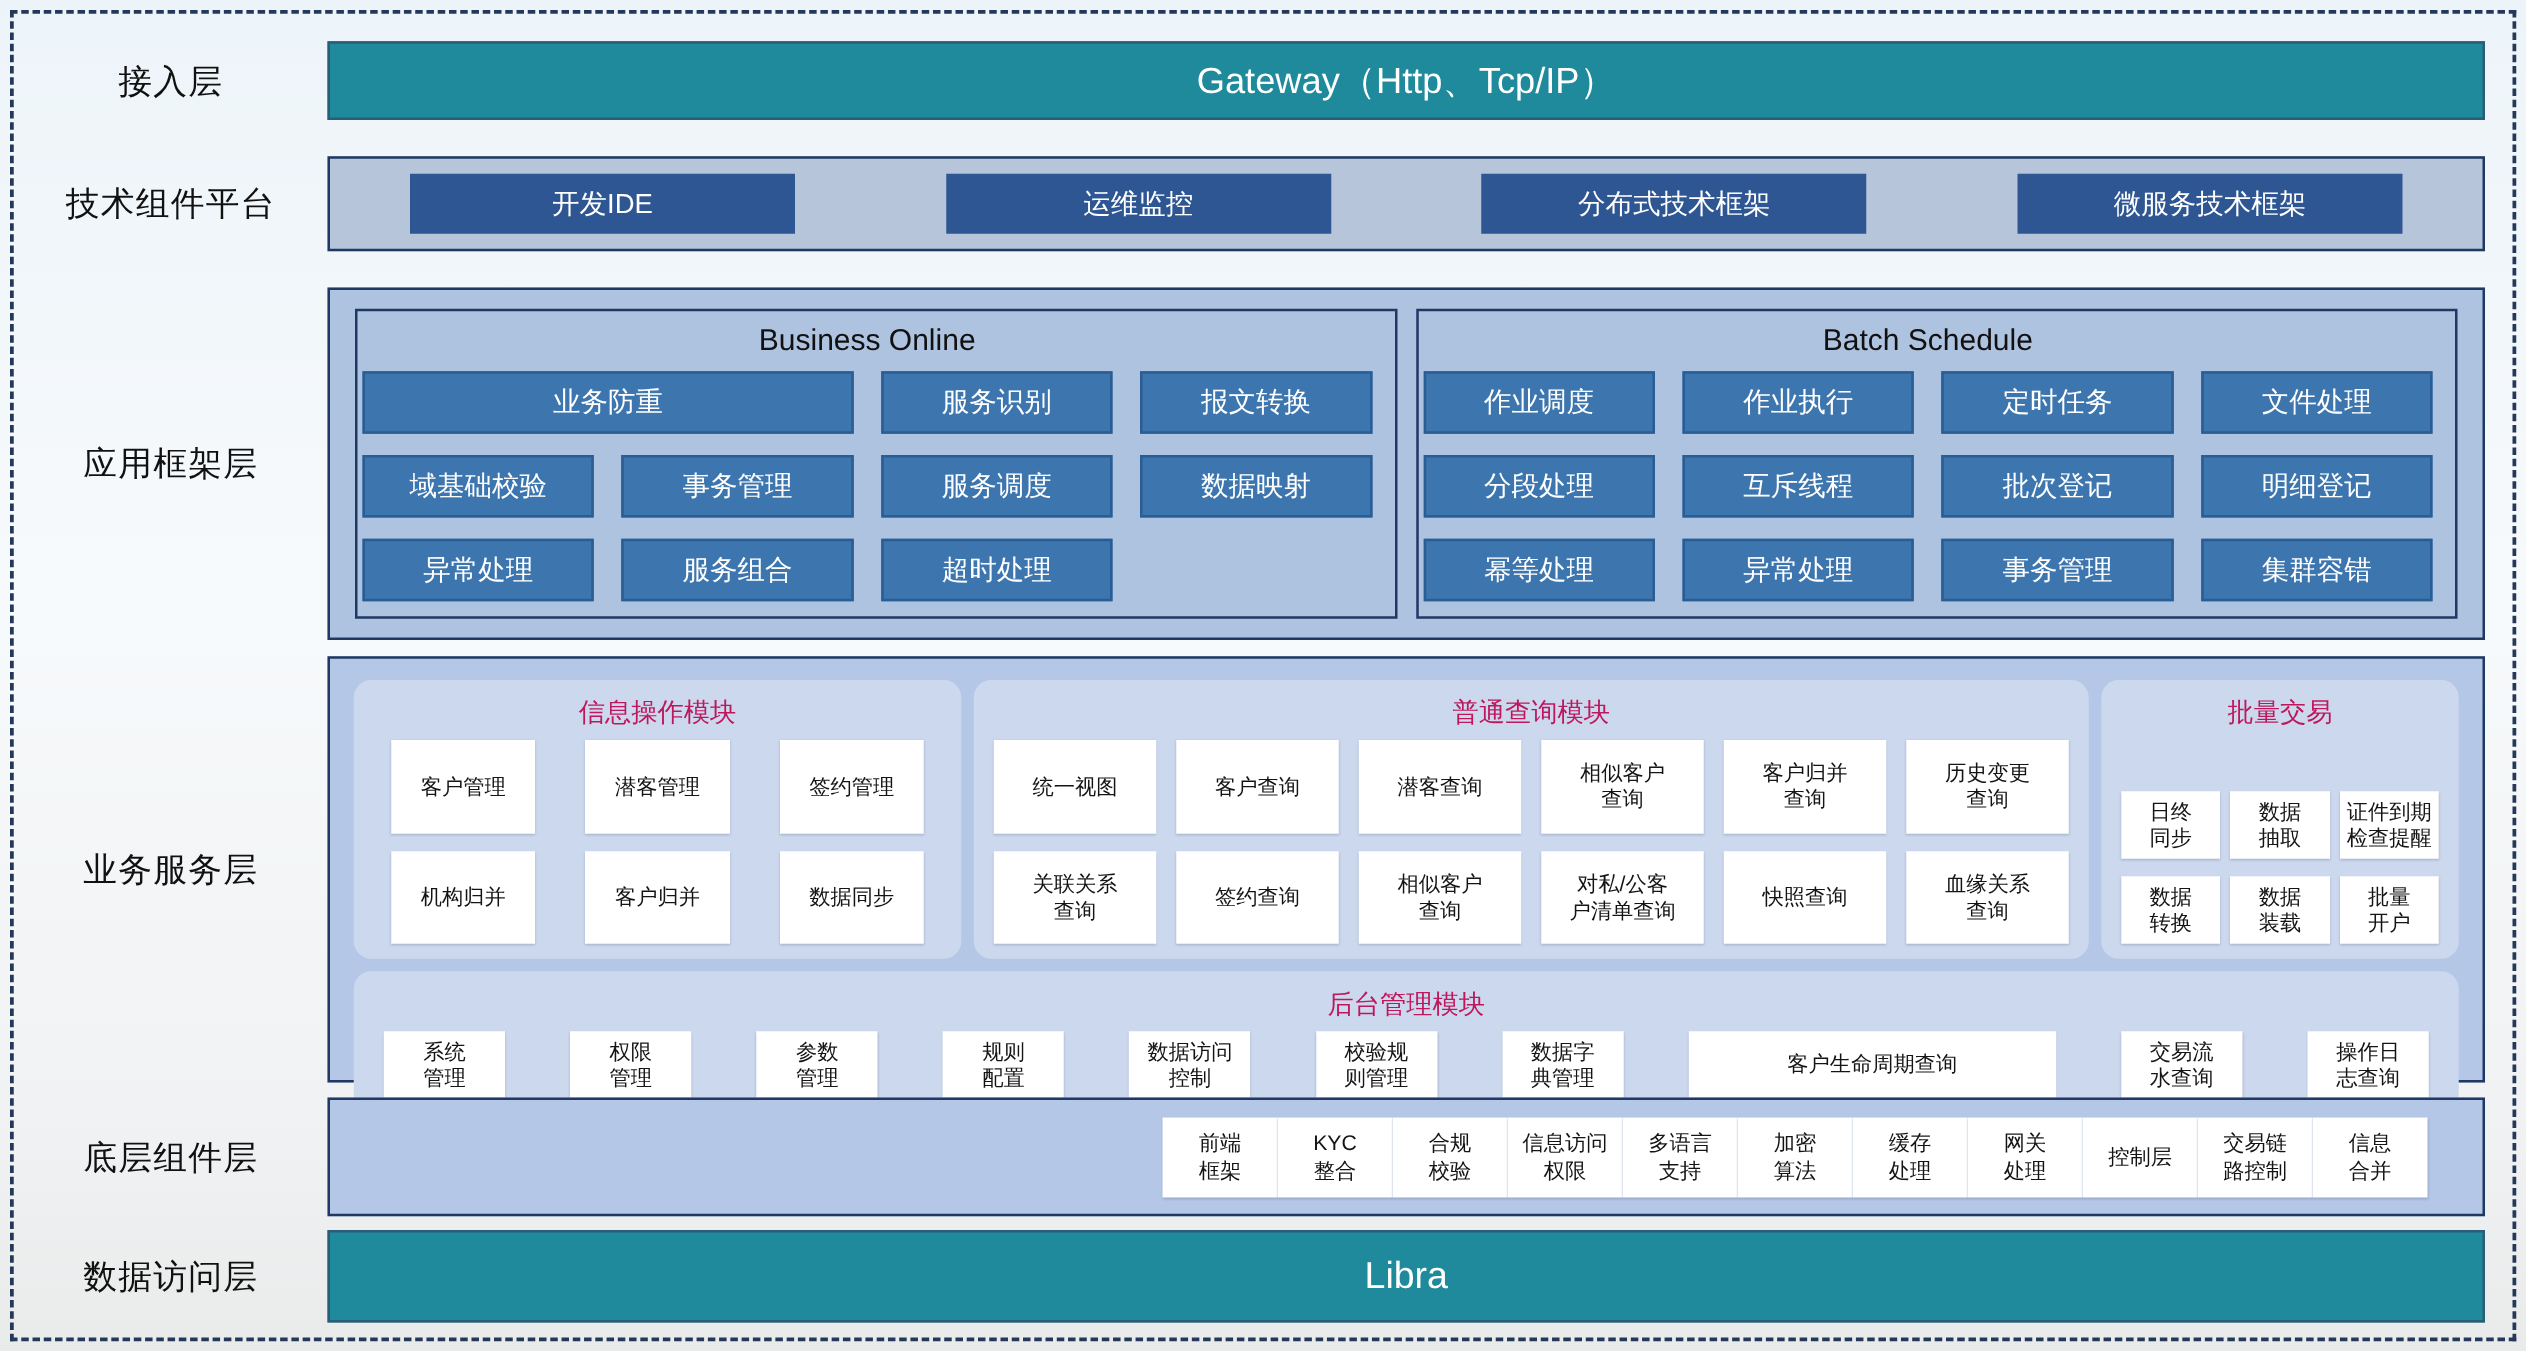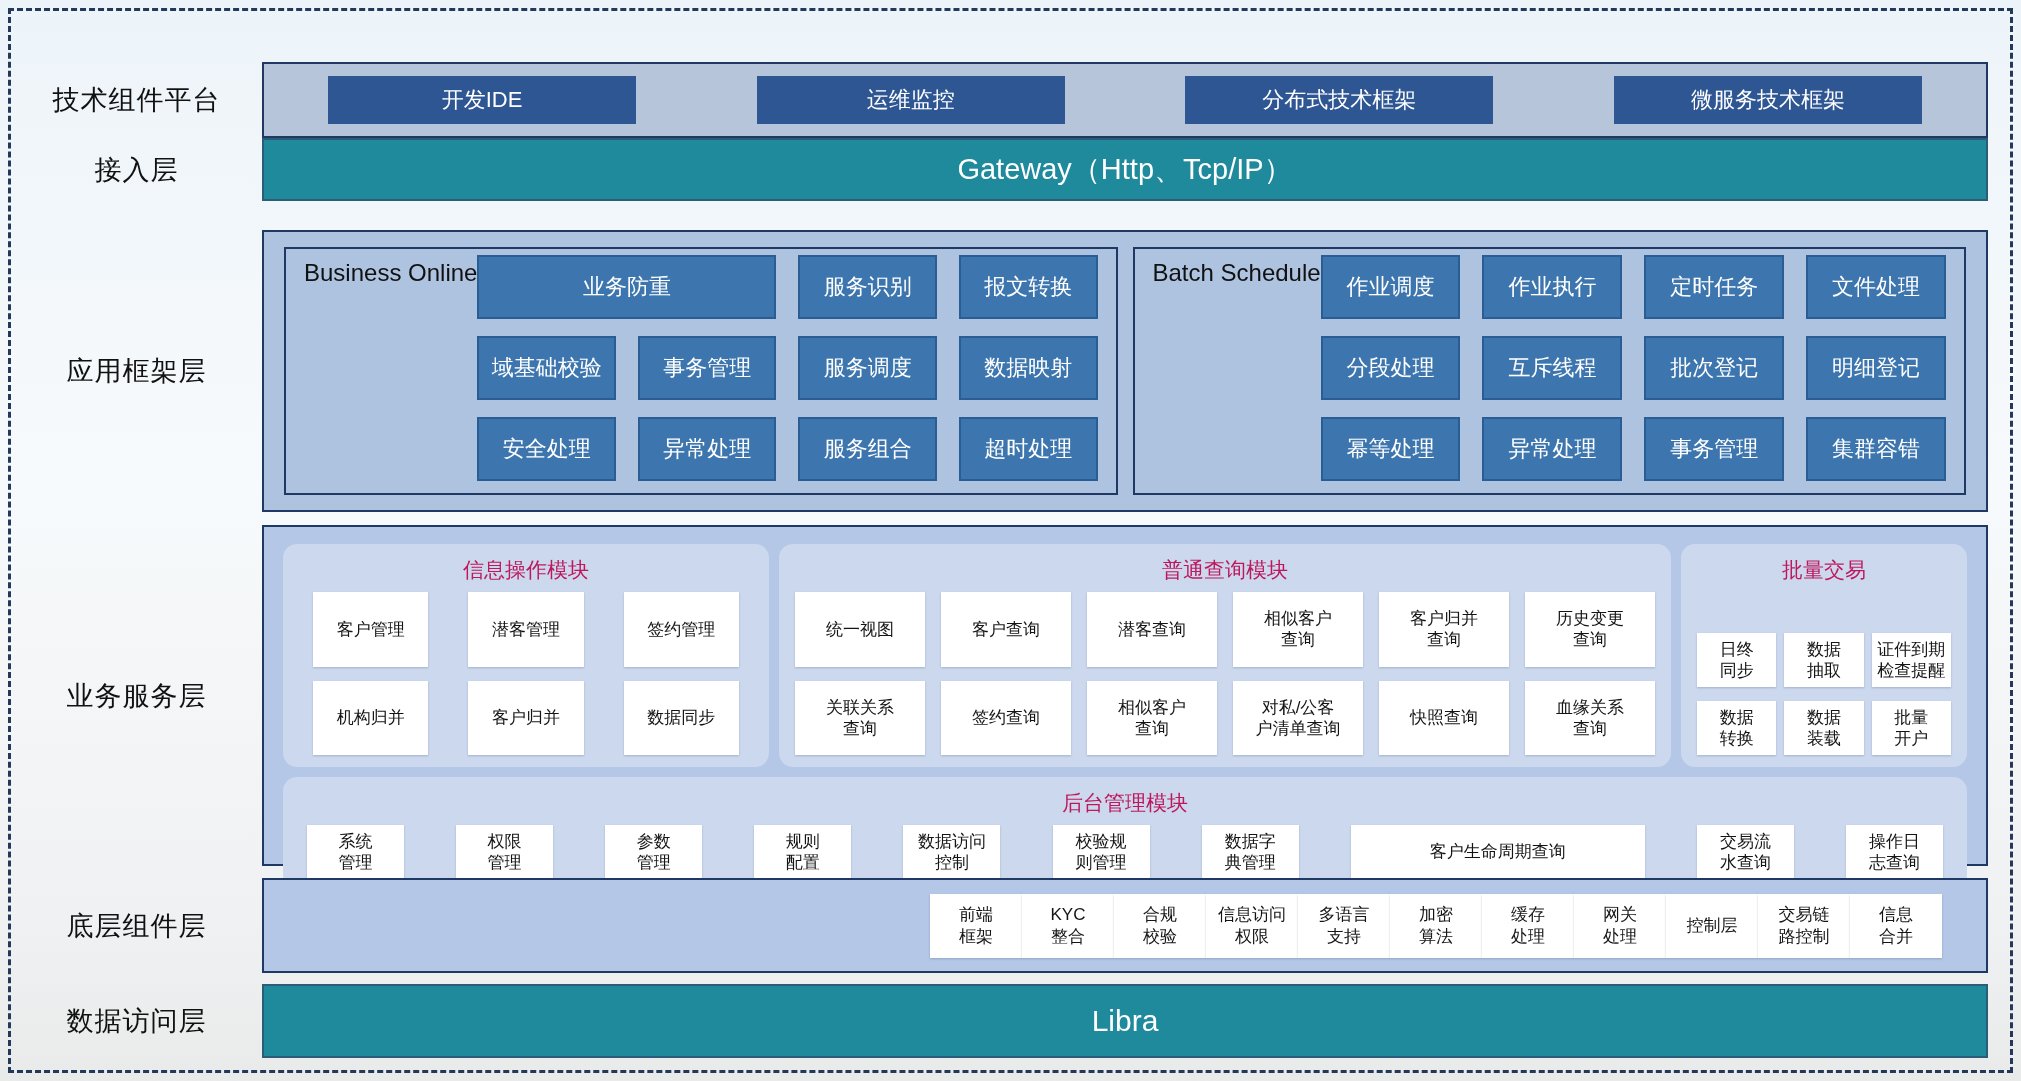--- a/index.html
+++ b/index.html
@@ -41,22 +41,22 @@
     display:flex; align-items:center; justify-content:center;
     color:#fff; font-size:22px;
   }
 
   
   .framework-box {
     height:282px; background:#aec3e0; border:2px solid #1f3864;
     display:flex; gap:15px; padding:15px 20px;
   }
   .fw-panel {
-    border:2px solid #1f3864; flex:1; padding:6px 18px 12px 18px;
-    display:flex; flex-direction:row;
+    border:2px solid #1f3864; flex:1; padding:6px 18px 12px 4px;
+    display:flex; flex-direction:column;
   }
   .fw-title { text-align:center; font-size:24px; color:#111; margin:4px 0 10px 0; }
   .fw-grid {
     flex:1; display:grid; grid-template-columns:repeat(4,1fr);
     column-gap:22px; row-gap:17px;
   }
   .blue-btn {
     background:#3d76ae; border:2px solid #2b5d95;
     display:flex; align-items:center; justify-content:center;
     color:#fff; font-size:22px; min-height:44px;
@@ -98,61 +98,60 @@
     display:flex; justify-content:flex-end; align-items:center; padding:0 44px;
   }
   .base-box .white-btn { width:92px; height:64px; }.mt29{margin-top:29px}.mt13{margin-top:13px}
   .mt12{margin-top:12px}.mt11{margin-top:11px}
 </style>
 </head>
 <body>
 
 <div class="canvas">
 
+  <div class="row">
+    <div class="gutter">
+        <span class="layer-label">接入层</span>
+      </div>
+    <div class="content">
+      <div class="teal-bar">Gateway（Http、Tcp/IP）</div>
+    </div>
+  </div>
+
   <div class="row mt29">
     <div class="gutter">
         <span class="layer-label">技术组件平台</span>
       </div>
     <div class="content">
       <div class="tech-box">
         <div class="tech-btn">开发IDE</div>
         <div class="tech-btn">运维监控</div>
         <div class="tech-btn">分布式技术框架</div>
         <div class="tech-btn">微服务技术框架</div>
       </div>
-    </div>
-  </div>
-
-  <div class="row">
-    <div class="gutter">
-        <span class="layer-label">接入层</span>
-      </div>
-    <div class="content">
-      <div class="teal-bar">Gateway（Http、Tcp/IP）</div>
     </div>
   </div>
 
   <div class="row mt29">
     <div class="gutter">
         <span class="layer-label">应用框架层</span>
       </div>
     <div class="content">
       <div class="framework-box">
 
         <div class="fw-panel">
           <div class="fw-title">Business Online</div>
           <div class="fw-grid">
             <div class="blue-btn wide">业务防重</div>
             <div class="blue-btn">服务识别</div>
             <div class="blue-btn">报文转换</div>
             <div class="blue-btn">域基础校验</div>
             <div class="blue-btn">事务管理</div>
             <div class="blue-btn">服务调度</div>
             <div class="blue-btn">数据映射</div>
-            <div class="blue-btn">安全处理</div>
             <div class="blue-btn">异常处理</div>
             <div class="blue-btn">服务组合</div>
             <div class="blue-btn">超时处理</div>
           </div>
         </div>
 
         <div class="fw-panel">
           <div class="fw-title">Batch Schedule</div>
           <div class="fw-grid">
             <div class="blue-btn">作业调度</div>

